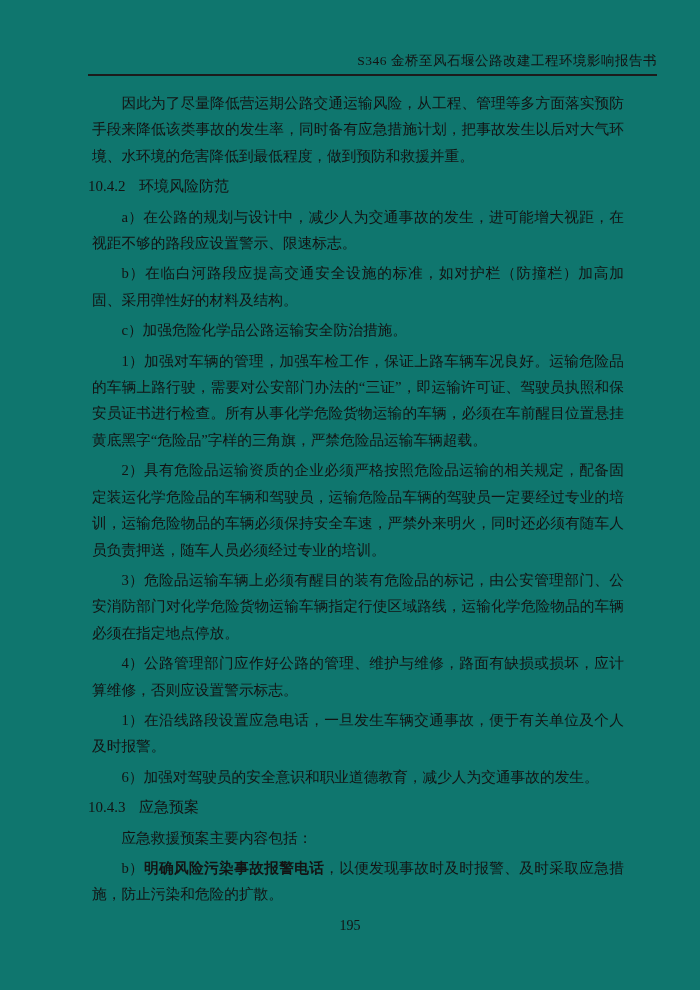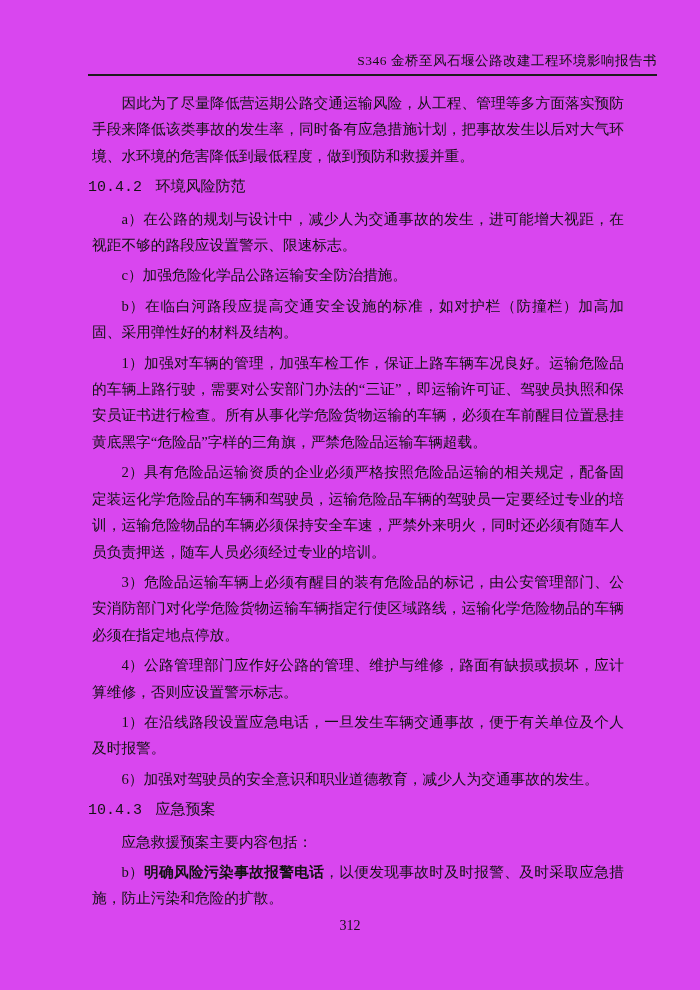--- a/index.html
+++ b/index.html
@@ -1,20 +1,20 @@
 <!DOCTYPE html>
 <html><head>
 <meta charset="utf-8">
 <style>
   html,body{margin:0;padding:0;background:#e8e8e8;}
   .page{
     position:relative;
     width:700px;height:990px;
     margin:0 auto;
-    background:#d946ef;
+    background:#0f766e;
     color:#131313;
     font-family:"Liberation Serif","DejaVu Serif",serif;
     overflow:hidden;
   }
   .page-header{
     position:absolute;
     top:0;left:88px;width:569px;
   }
   .header-title{
     padding-top:52px;
@@ -40,21 +40,21 @@
     text-indent:2em;
   }
   .heading{
     margin:0;
     font-size:15px;
     font-weight:normal;
     text-indent:0;
     text-align:left;
   }
   .h-num{
-    font-family:Liberation Mono, monospace;
+    font-family:Liberation Serif, serif;
     margin-right:0.9em;
   }
   .bold{font-weight:bold;}
   .page-footer{
     position:absolute;
     top:918px;left:0;width:700px;
     text-align:center;
     font-size:14px;
   }
 </style>
@@ -68,36 +68,36 @@
     <div class="header-rule"></div>
   </div>
 
   <div class="doc-body">
 
     <p class="para">因此为了尽量降低营运期公路交通运输风险，从工程、管理等多方面落实预防手段来降低该类事故的发生率，同时备有应急措施计划，把事故发生以后对大气环境、水环境的危害降低到最低程度，做到预防和救援并重。</p>
 
     <h2 class="heading"><span class="h-num">10.4.2</span><span class="h-title">环境风险防范</span></h2>
 
     <p class="para">a）在公路的规划与设计中，减少人为交通事故的发生，进可能增大视距，在视距不够的路段应设置警示、限速标志。</p>
+    <p class="para">b）在临白河路段应提高交通安全设施的标准，如对护栏（防撞栏）加高加固、采用弹性好的材料及结构。</p>
     <p class="para">c）加强危险化学品公路运输安全防治措施。</p>
-    <p class="para">b）在临白河路段应提高交通安全设施的标准，如对护栏（防撞栏）加高加固、采用弹性好的材料及结构。</p>
 
     <p class="para">1）加强对车辆的管理，加强车检工作，保证上路车辆车况良好。运输危险品的车辆上路行驶，需要对公安部门办法的“三证”，即运输许可证、驾驶员执照和保安员证书进行检查。所有从事化学危险货物运输的车辆，必须在车前醒目位置悬挂黄底黑字“危险品”字样的三角旗，严禁危险品运输车辆超载。</p>
     <p class="para">2）具有危险品运输资质的企业必须严格按照危险品运输的相关规定，配备固定装运化学危险品的车辆和驾驶员，运输危险品车辆的驾驶员一定要经过专业的培训，运输危险物品的车辆必须保持安全车速，严禁外来明火，同时还必须有随车人员负责押送，随车人员必须经过专业的培训。</p>
     <p class="para">3）危险品运输车辆上必须有醒目的装有危险品的标记，由公安管理部门、公安消防部门对化学危险货物运输车辆指定行使区域路线，运输化学危险物品的车辆必须在指定地点停放。</p>
     <p class="para">4）公路管理部门应作好公路的管理、维护与维修，路面有缺损或损坏，应计算维修，否则应设置警示标志。</p>
     <p class="para">1）在沿线路段设置应急电话，一旦发生车辆交通事故，便于有关单位及个人及时报警。</p>
     <p class="para">6）加强对驾驶员的安全意识和职业道德教育，减少人为交通事故的发生。</p>
 
     <h2 class="heading"><span class="h-num">10.4.3</span><span class="h-title">应急预案</span></h2>
 
     <p class="para">应急救援预案主要内容包括：</p>
 
 
     <p class="para"><span>b）</span><span class="bold">明确风险污染事故报警电话</span><span>，以便发现事故时及时报警、及时采取应急措施，防止污染和危险的扩散。</span></p>
 
   </div>
 
   <div class="page-footer">
-    <span>312</span>
+    <span>195</span>
   </div>
 
 </div>
 
 </body></html>

